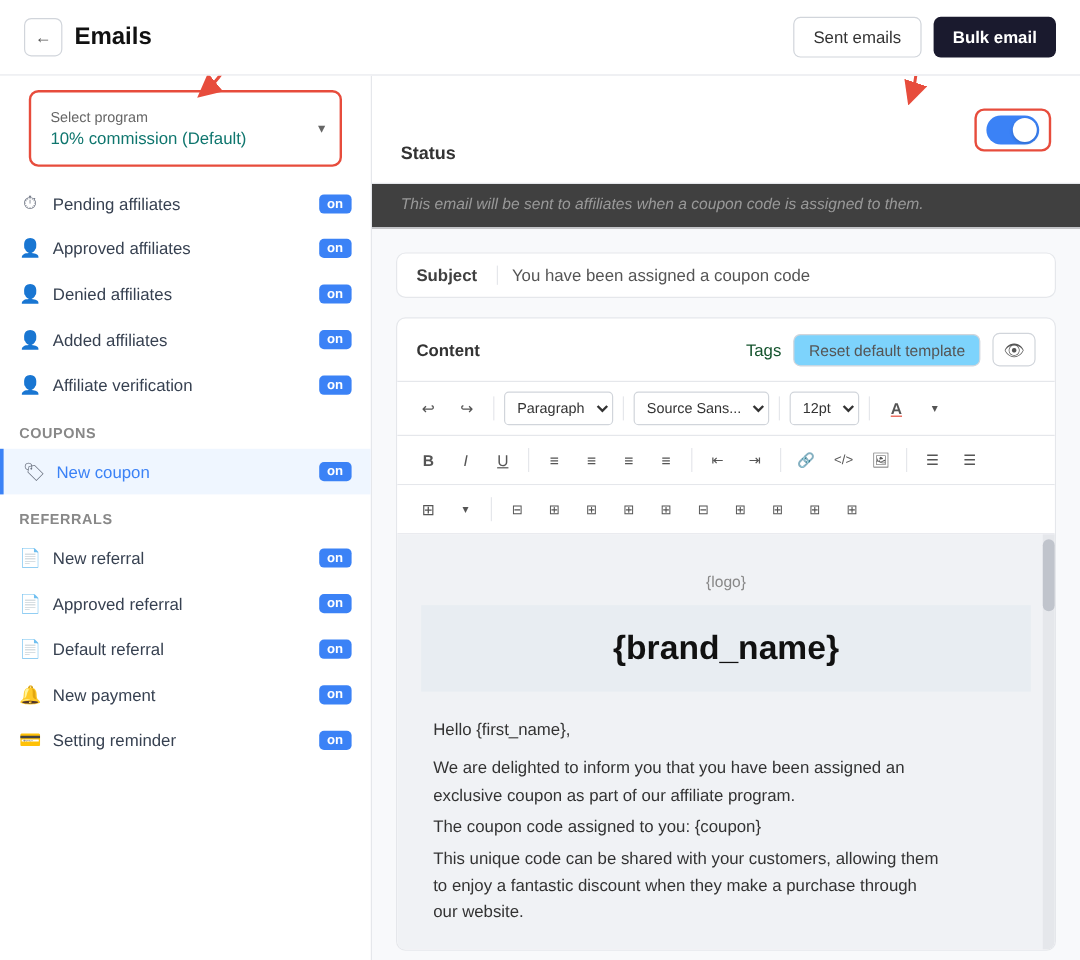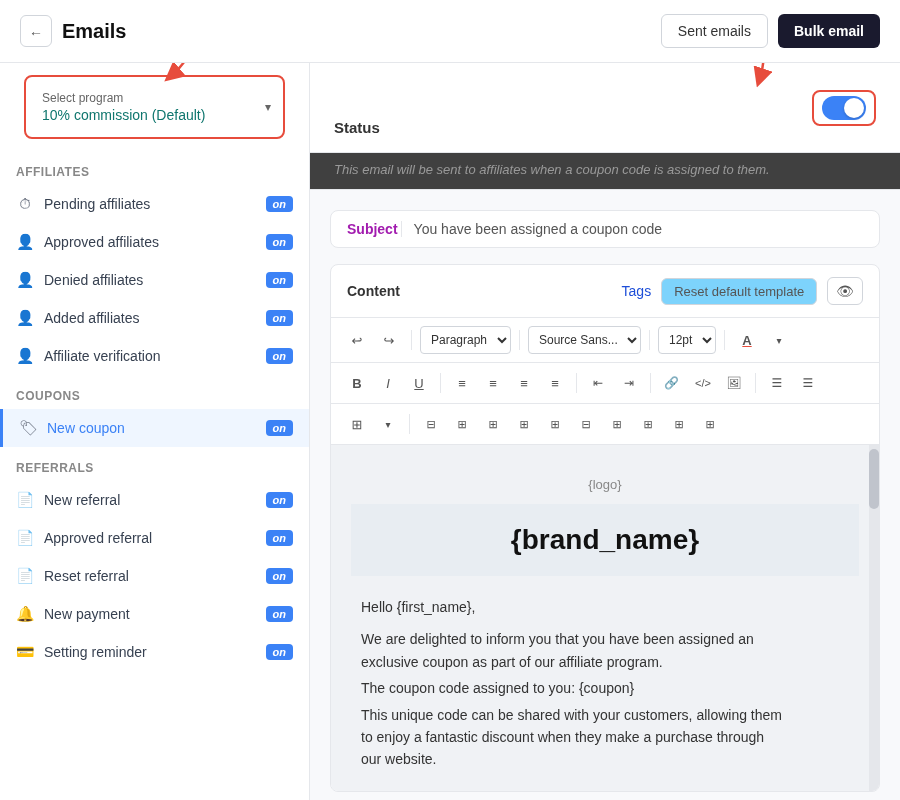--- a/index.html
+++ b/index.html
@@ -30,49 +30,49 @@
 
     
     .section-header { padding: 14px 16px 6px; font-size: 12px; font-weight: 700; color: #888; letter-spacing: 0.5px; }
 
     
     .nav-item { display: flex; align-items: center; padding: 10px 16px; cursor: pointer; gap: 10px; position: relative; }
     .nav-item.active { background: #eff6ff; border-left: 3px solid #3b82f6; }
     .nav-item-icon { color: #6b7280; font-size: 15px; width: 18px; text-align: center; flex-shrink: 0; }
     .nav-item-label { flex: 1; font-size: 14px; color: #374151; }
     .nav-item.active .nav-item-label { color: #3b82f6; font-weight: 500; }
-    .badge-on { background: #3b82f6; color: #fff; font-size: 11px; font-weight: 700; padding: 2px 7px; border-radius: 4px; font-style: italic; }
+    .badge-on { background: #3b82f6; color: #fff; font-size: 11px; font-weight: 700; padding: 2px 7px; border-radius: 4px; }
 
     
     .right-content { flex: 1; overflow-y: auto; background: #f8f9fb; }
 
     
     .status-bar { background: #fff; border-bottom: 1px solid #e5e7eb; padding: 16px 24px; display: flex; align-items: center; gap: 20px; }
     .status-label { font-size: 15px; font-weight: 600; color: #333; margin-top: 40px; }
     .status-hint { font-size: 13px; color: #999; font-style: italic; }
 
     
     .toggle-wrapper { border: 2px solid #e74c3c; border-radius: 8px; padding: 4px 8px; display: flex; align-items: center; }
     .toggle { width: 44px; height: 24px; background: #3b82f6; border-radius: 12px; position: relative; cursor: pointer; display: inline-block; }
     .toggle-knob { width: 20px; height: 20px; background: #fff; border-radius: 50%; position: absolute; top: 2px; right: 2px; box-shadow: 0 1px 3px rgba(0,0,0,0.2); }
 
     
     .email-editor { padding: 20px; }
 
     
     .subject-row { background: #fff; border: 1px solid #e5e7eb; border-radius: 8px; display: flex; align-items: center; padding: 10px 16px; margin-bottom: 16px; }
-    .subject-label { font-weight: 600; font-size: 14px; color: #a21caf; margin-right: 12px; padding-right: 3px; border-right: 1px solid #e5e7eb; }
+    .subject-label { font-weight: 600; font-size: 14px; color: #404040; margin-right: 12px; padding-right: 16px; border-right: 1px solid #e5e7eb; }
     .subject-value { font-size: 14px; color: #555; flex: 1; }
 
     
     .content-box { background: #fff; border: 1px solid #e5e7eb; border-radius: 8px; overflow: hidden; }
     .content-header { display: flex; align-items: center; justify-content: space-between; padding: 12px 16px; border-bottom: 1px solid #e5e7eb; }
     .content-label { font-weight: 600; font-size: 14px; color: #333; }
     .content-actions { display: flex; align-items: center; gap: 10px; }
-    .tags-link { color: #1d4ed8; font-size: 14px; cursor: pointer; }
+    .tags-link { color: #14532d; font-size: 14px; cursor: pointer; }
     .reset-btn { border: 1px solid #d1d5db; border-radius: 6px; padding: 5px 12px; background: #7dd3fc; font-size: 13px; cursor: pointer; color: #555; }
     .eye-btn { border: 1px solid #d1d5db; border-radius: 6px; padding: 5px 8px; background: #fff; cursor: pointer; color: #555; font-size: 14px; }
 
     
     .editor-toolbar { padding: 8px 12px; border-bottom: 1px solid #e5e7eb; display: flex; align-items: center; gap: 4px; flex-wrap: wrap; background: #fff; }
     .toolbar-btn { width: 28px; height: 28px; display: flex; align-items: center; justify-content: center; border: none; background: none; cursor: pointer; border-radius: 4px; color: #555; font-size: 13px; }
     .toolbar-select { border: 1px solid #d1d5db; border-radius: 4px; padding: 3px 6px; font-size: 12px; background: #fff; cursor: pointer; color: #333; height: 28px; }
     .toolbar-sep { width: 1px; height: 20px; background: #e5e7eb; margin: 0 4px; }
     .toolbar-row2 { padding: 6px 12px; border-bottom: 1px solid #e5e7eb; display: flex; align-items: center; gap: 3px; flex-wrap: wrap; background: #fff; }
 
@@ -113,21 +113,20 @@
         <svg style="position:absolute;top:-60px;left:130px;width:80px;height:70px;pointer-events:none;overflow:visible;">
           <defs>
             <marker id="arrowhead1" markerWidth="8" markerHeight="8" refX="4" refY="4" orient="auto">
               <path d="M0,0 L0,8 L8,4 z" fill="#e74c3c"></path>
             </marker>
           </defs>
           <path d="M 40 5 Q 60 35 30 60" stroke="#e74c3c" stroke-width="2.5" fill="none" marker-end="url(#arrowhead1)"></path>
         </svg>
       </div>
 
-      <div class="section-header">AFFILIATES</div>
       <div class="nav-item">
         <span class="nav-item-icon">⏱</span>
         <span class="nav-item-label">Pending affiliates</span>
         <span class="badge-on">on</span>
       </div>
       <div class="nav-item">
         <span class="nav-item-icon">👤</span>
         <span class="nav-item-label">Approved affiliates</span>
         <span class="badge-on">on</span>
       </div>
@@ -160,21 +159,21 @@
         <span class="nav-item-label">New referral</span>
         <span class="badge-on">on</span>
       </div>
       <div class="nav-item">
         <span class="nav-item-icon">📄</span>
         <span class="nav-item-label">Approved referral</span>
         <span class="badge-on">on</span>
       </div>
       <div class="nav-item">
         <span class="nav-item-icon">📄</span>
-        <span class="nav-item-label">Reset referral</span>
+        <span class="nav-item-label">Default referral</span>
         <span class="badge-on">on</span>
       </div>
 
       <div class="nav-item">
         <span class="nav-item-icon">🔔</span>
         <span class="nav-item-label">New payment</span>
         <span class="badge-on">on</span>
       </div>
       <div class="nav-item">
         <span class="nav-item-icon">💳</span>

